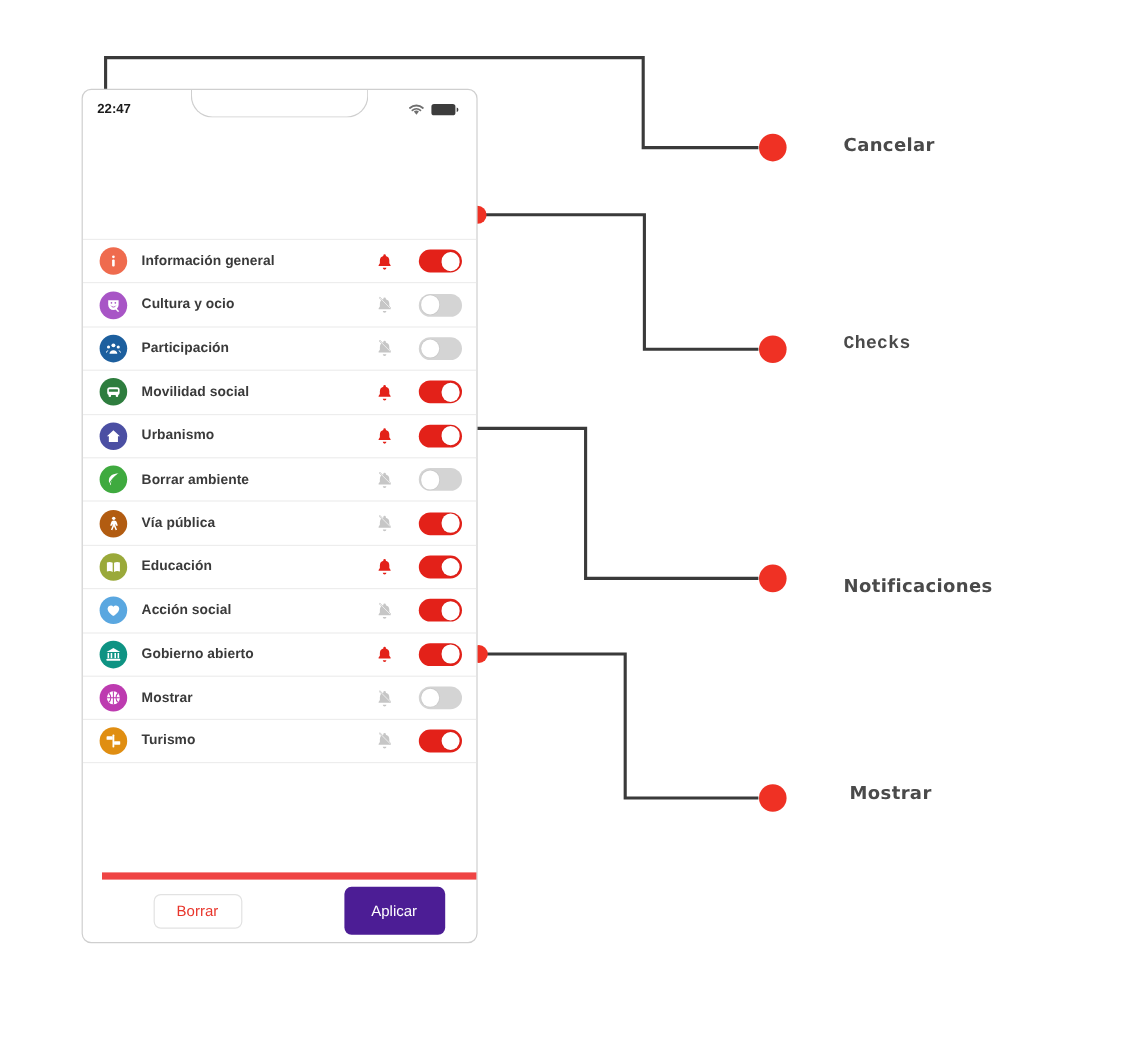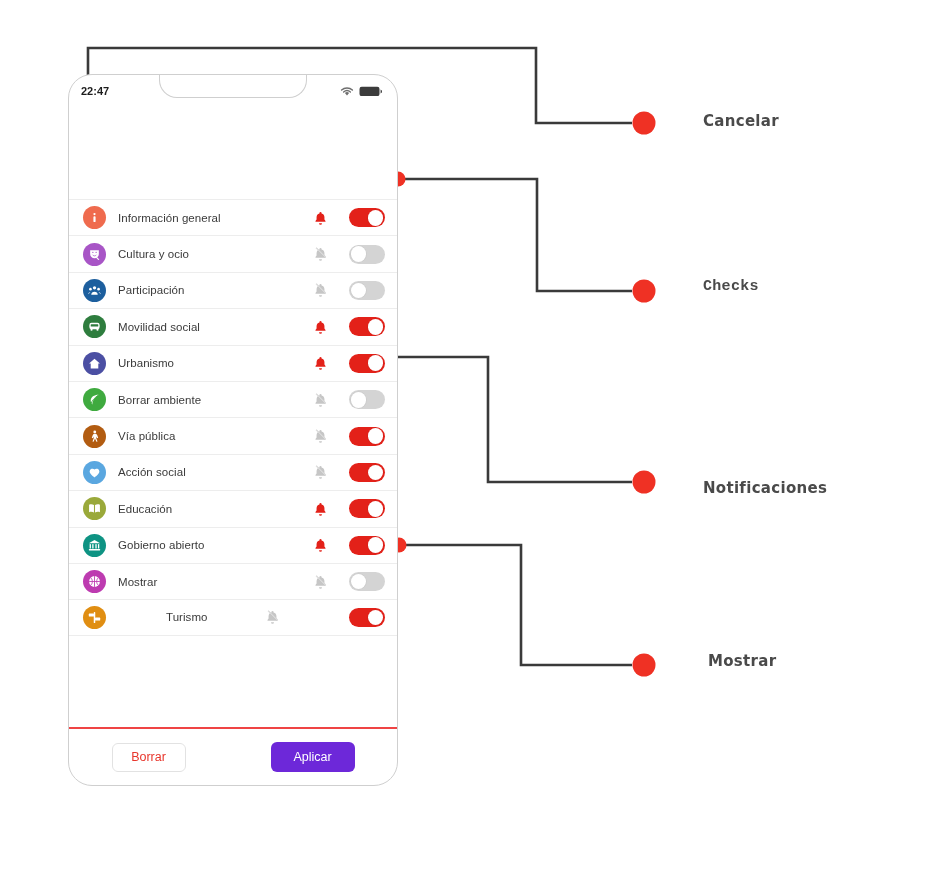--- a/index.html
+++ b/index.html
@@ -40,21 +40,21 @@
   #anno-mostrar       { left: 708px; top: 652px; }
 
   
   #phone {
     position: absolute;
     left: 68px;
     top: 74px;
     width: 330px;
     height: 712px;
     border: 1.4px solid #cfcfcf;
-    border-radius: 24px;
+    border-radius: 8px;
     background: #ffffff;
     box-sizing: border-box;
     overflow: hidden;
   }
   
   #notch {
     position: absolute;
     left: 50%;
     transform: translateX(-50%);
     top: -1px;
@@ -172,37 +172,38 @@
   }
   .row {
     position: relative;
     height: 36.4px;
     display: flex;
     align-items: center;
     border-top: 1px solid #ededed;
     padding: 0 12px 0 14px;
     box-sizing: border-box;
   }
-  .row:last-child { border-bottom: 1px solid #ededed; gap: 48px; }
+  .row:last-child { border-bottom: 1px solid #ededed; }
 
   .row-icon {
     width: 23px; height: 23px;
     border-radius: 50%;
     flex: none;
     display: flex;
     align-items: center;
     justify-content: center;
     color: #fff;
   }
   .row-label {
     flex: 1;
     margin-left: 12px;
     font-size: 11.5px;
     color: #3a3a3a;
     letter-spacing: 0.05px;
+    font-weight: bold;
   }
   .bell-cell {
     width: 30px;
     display: flex;
     align-items: center;
     justify-content: center;
     flex: none;
     cursor: pointer;
   }
   
@@ -225,49 +226,49 @@
     border-radius: 50%;
     background: #ffffff;
     box-shadow: 0 0 0 0.8px rgba(0,0,0,0.04);
   }
   .toggle.on  .knob { right: 1.6px; }
   .toggle.off .knob { left: 1.6px; }
 
   
   #footer {
     position: absolute;
-    left: 0; bottom: 0;
+    left: 16px; bottom: 0;
     width: 100%;
     height: 58px;
-    border-top: 2px solid #ef4444;
+    border-top: 6px solid #ef4444;
     display: flex;
     align-items: center;
     justify-content: space-around;
     box-sizing: border-box;
   }
   #btn-borrar {
     min-width: 74px;
     height: 29px;
     padding: 0 16px;
     border: 1.2px solid #e2e2e2;
     border-radius: 6px;
     background: #fff;
     color: #e8362c;
     font-size: 12.5px;
     font-family: "Liberation Sans", sans-serif;
     cursor: pointer;
     display: flex; align-items: center; justify-content: center;
   }
   #btn-aplicar {
     min-width: 84px;
-    height: 30px;
+    height: 40px;
     padding: 0 18px;
     border: none;
     border-radius: 6px;
-    background: #6d28d9;
+    background: #4c1d95;
     color: #ffffff;
     font-size: 12.5px;
     font-family: "Liberation Sans", sans-serif;
     cursor: pointer;
     display: flex; align-items: center; justify-content: center;
   }
 </style>
 </head>
 <body>
 
@@ -459,51 +460,51 @@
             <path d="M9.6 20.3h4.8a2.4 2.4 0 0 1-4.8 0z"></path>
             <path d="M5.6 2.6 L19.4 16.4" stroke="#c6c6c6" stroke-width="2.2" stroke-linecap="round"></path>
             <path d="M5.6 2.6 L19.4 16.4" stroke="#ffffff" stroke-width="0.9" stroke-linecap="round"></path>
           </svg>
         </div>
         <div class="toggle on">
           <span class="knob"></span>
         </div>
       </div>
       <div class="row">
-        <div class="row-icon" style="background: rgb(90, 167, 224);">
-          <svg width="13" height="13" viewBox="0 0 24 24" fill="#fff">
-            <path d="M12 21s-9-5.6-9-11.2A5.2 5.2 0 0 1 12 6.6 5.2 5.2 0 0 1 21 9.8C21 15.4 12 21 12 21z"></path>
-          </svg>
-        </div>
-        <div class="row-label">Acción social</div>
-        <div class="bell-cell">
-          <svg width="15" height="16" viewBox="0 0 24 24" fill="#c6c6c6">
-            <path d="M12 2.2a1.7 1.7 0 0 1 1.7 1.7v.7a6.3 6.3 0 0 1 4.6 6v3.6l1.7 2.6v1.1H4v-1.1l1.7-2.6v-3.6a6.3 6.3 0 0 1 4.6-6v-.7A1.7 1.7 0 0 1 12 2.2z"></path>
-            <path d="M9.6 20.3h4.8a2.4 2.4 0 0 1-4.8 0z"></path>
-            <path d="M5.6 2.6 L19.4 16.4" stroke="#c6c6c6" stroke-width="2.2" stroke-linecap="round"></path>
-            <path d="M5.6 2.6 L19.4 16.4" stroke="#ffffff" stroke-width="0.9" stroke-linecap="round"></path>
-          </svg>
-        </div>
-        <div class="toggle on">
-          <span class="knob"></span>
-        </div>
-      </div>
-      <div class="row">
         <div class="row-icon" style="background: rgb(154, 169, 58);">
           <svg width="13" height="13" viewBox="0 0 24 24" fill="#fff">
             <path d="M2 5c3-1.2 6-1.2 9 .6v14c-3-1.8-6-1.8-9-.6z"></path>
             <path d="M22 5c-3-1.2-6-1.2-9 .6v14c3-1.8 6-1.8 9-.6z"></path>
             <path d="M12 5.6v14" stroke="#9aa93a" stroke-width="1.4"></path>
           </svg>
         </div>
         <div class="row-label">Educación</div>
         <div class="bell-cell">
           <svg width="15" height="16" viewBox="0 0 24 24" fill="#e32119">
             <path d="M12 2.2a1.7 1.7 0 0 1 1.7 1.7v.7a6.3 6.3 0 0 1 4.6 6v3.6l1.7 2.6v1.1H4v-1.1l1.7-2.6v-3.6a6.3 6.3 0 0 1 4.6-6v-.7A1.7 1.7 0 0 1 12 2.2z"></path>
             <path d="M9.6 20.3h4.8a2.4 2.4 0 0 1-4.8 0z"></path>
+          </svg>
+        </div>
+        <div class="toggle on">
+          <span class="knob"></span>
+        </div>
+      </div>
+      <div class="row">
+        <div class="row-icon" style="background: rgb(90, 167, 224);">
+          <svg width="13" height="13" viewBox="0 0 24 24" fill="#fff">
+            <path d="M12 21s-9-5.6-9-11.2A5.2 5.2 0 0 1 12 6.6 5.2 5.2 0 0 1 21 9.8C21 15.4 12 21 12 21z"></path>
+          </svg>
+        </div>
+        <div class="row-label">Acción social</div>
+        <div class="bell-cell">
+          <svg width="15" height="16" viewBox="0 0 24 24" fill="#c6c6c6">
+            <path d="M12 2.2a1.7 1.7 0 0 1 1.7 1.7v.7a6.3 6.3 0 0 1 4.6 6v3.6l1.7 2.6v1.1H4v-1.1l1.7-2.6v-3.6a6.3 6.3 0 0 1 4.6-6v-.7A1.7 1.7 0 0 1 12 2.2z"></path>
+            <path d="M9.6 20.3h4.8a2.4 2.4 0 0 1-4.8 0z"></path>
+            <path d="M5.6 2.6 L19.4 16.4" stroke="#c6c6c6" stroke-width="2.2" stroke-linecap="round"></path>
+            <path d="M5.6 2.6 L19.4 16.4" stroke="#ffffff" stroke-width="0.9" stroke-linecap="round"></path>
           </svg>
         </div>
         <div class="toggle on">
           <span class="knob"></span>
         </div>
       </div>
       <div class="row">
         <div class="row-icon" style="background: rgb(14, 147, 131);">
           <svg width="13" height="13" viewBox="0 0 24 24" fill="#fff">
             <path d="M12 2 L22.5 8H1.5z"></path>

